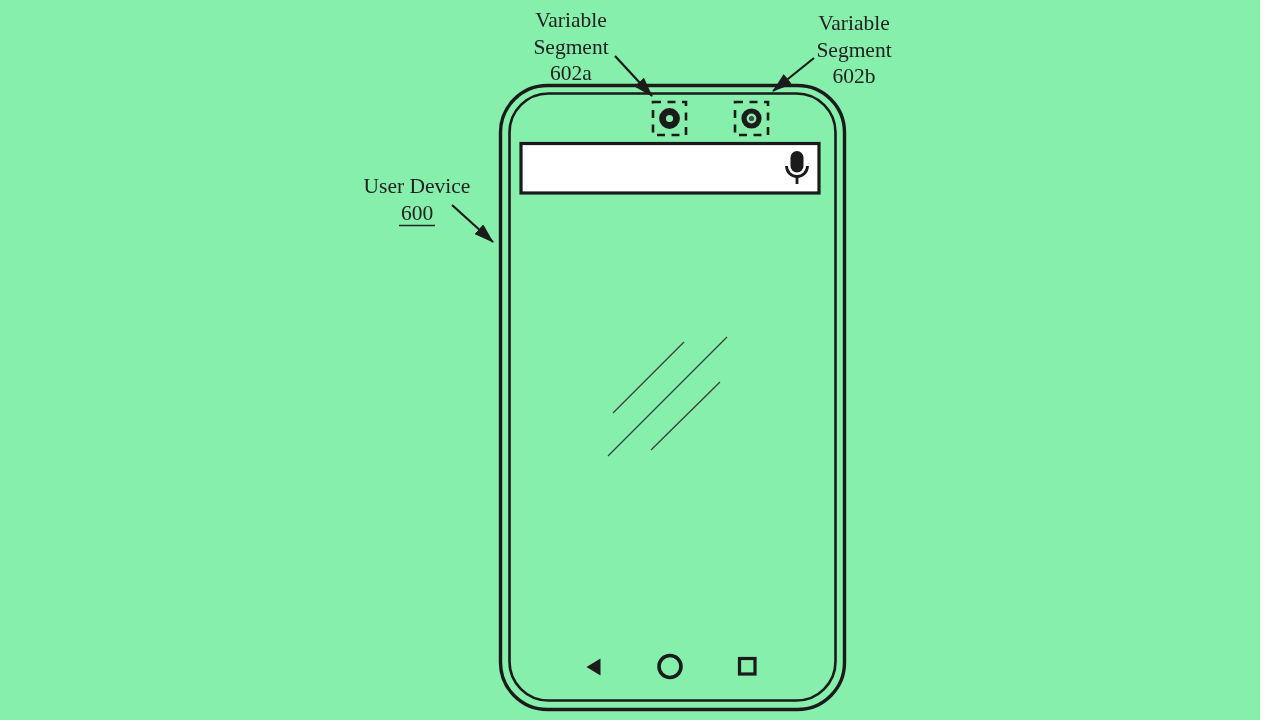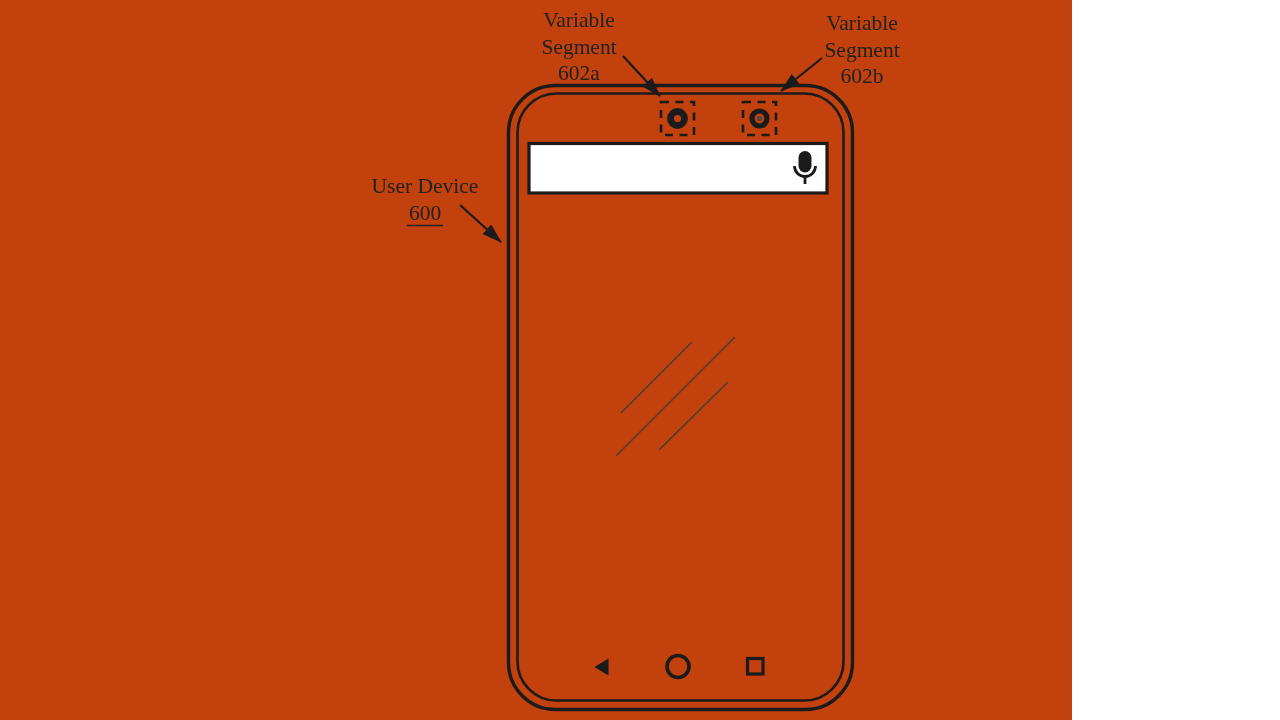--- a/index.html
+++ b/index.html
@@ -2,25 +2,24 @@
 <html><head>
 <meta charset="utf-8">
 <style>
   html, body {
     margin: 0;
     padding: 0;
     background: #ffffff;
   }
   .stage {
     position: relative;
-    width: 1064px;
+    width: 1260px;
     height: 720px;
-    background: #c2410c;
+    background: #86efac;
     overflow: hidden;
-    padding-left: 8px;
   }
   svg {
     display: block;
   }
   .fig-label {
     font-family: "Liberation Serif", "DejaVu Serif", serif;
     font-size: 21.5px;
     fill: #222222;
   }
   .fig-label-ref {

